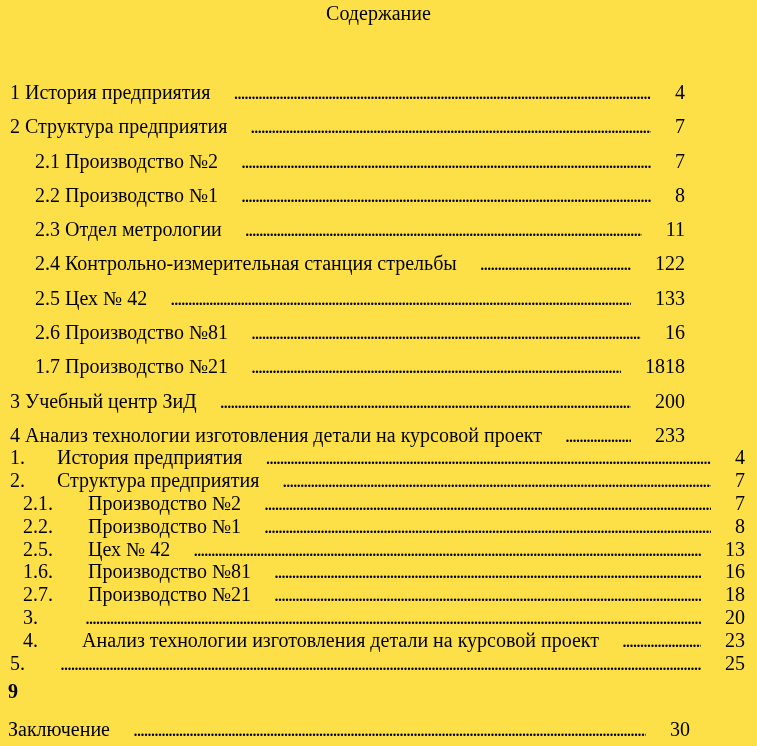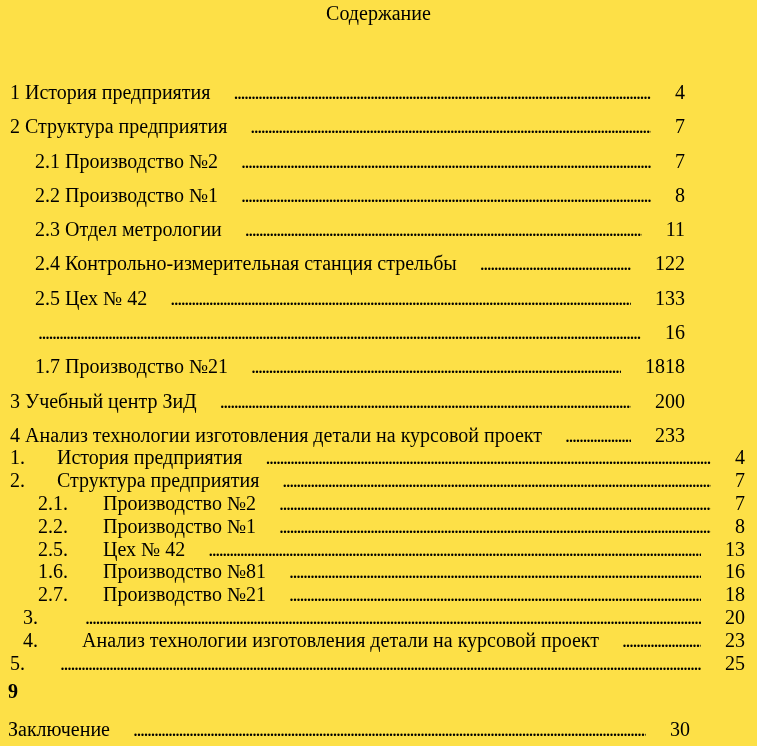--- a/index.html
+++ b/index.html
@@ -38,21 +38,21 @@
   .toc-row {
     display: flex;
     align-items: baseline;
     white-space: nowrap;
     gap: 20px;
   }
   .toc-primary .lvl2 { padding-left: 25px; }
   .num { flex: 0 0 auto; }
   .toc-secondary .ind0 .num { width: 27px; }
   .toc-secondary .ind1 { padding-left: 13px; }
-  .toc-secondary .ind1 .num { width: 45px; margin-left: 15px; }
+  .toc-secondary .ind1 .num { width: 45px; }
   .toc-secondary .ind2 { padding-left: 13px; }
   .toc-secondary .ind2 .num { width: 39px; }
   .lbl { flex: 0 0 auto; }
   .leader {
     flex: 1 1 auto;
     overflow: hidden;
     margin-left: 3px;
     white-space: nowrap;
   }
   .leader::before {
@@ -111,20 +111,21 @@
         <span class="lbl">2.4 Контрольно-измерительная станция стрельбы</span>
         <span class="leader"></span>
         <span class="pg">122</span>
       </div>
       <div class="toc-row lvl2">
         <span class="lbl">2.5 Цех № 42</span>
         <span class="leader"></span>
         <span class="pg">133</span>
       </div>
       <div class="toc-row lvl2">
+        <span class="lbl">2.6 Производство №81</span>
         <span class="leader"></span>
         <span class="pg">16</span>
       </div>
       <div class="toc-row lvl2">
         <span class="lbl">1.7 Производство №21</span>
         <span class="leader"></span>
         <span class="pg">1818</span>
       </div>
       <div class="toc-row lvl1">
         <span class="lbl">3 Учебный центр ЗиД</span>

